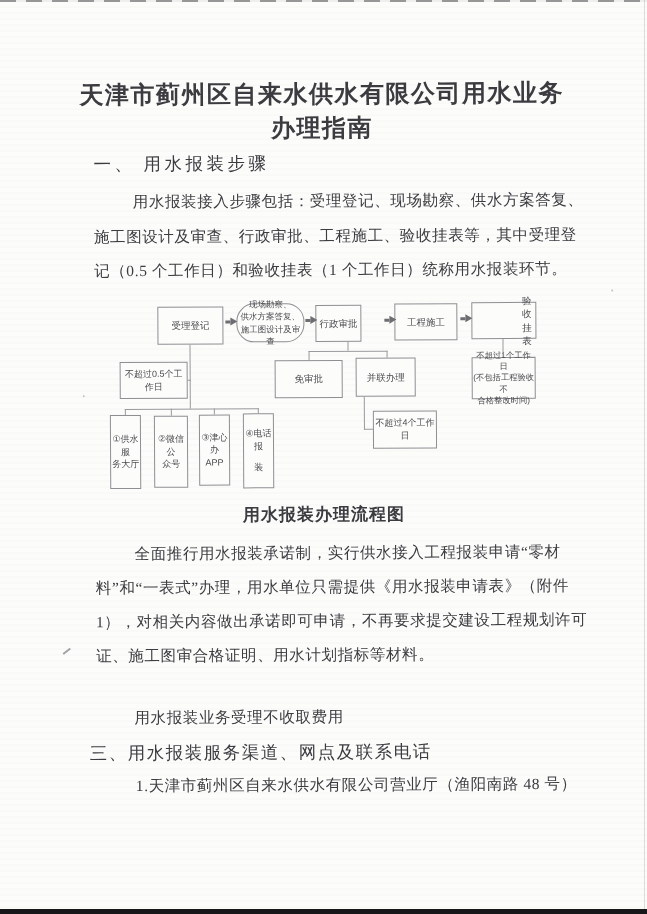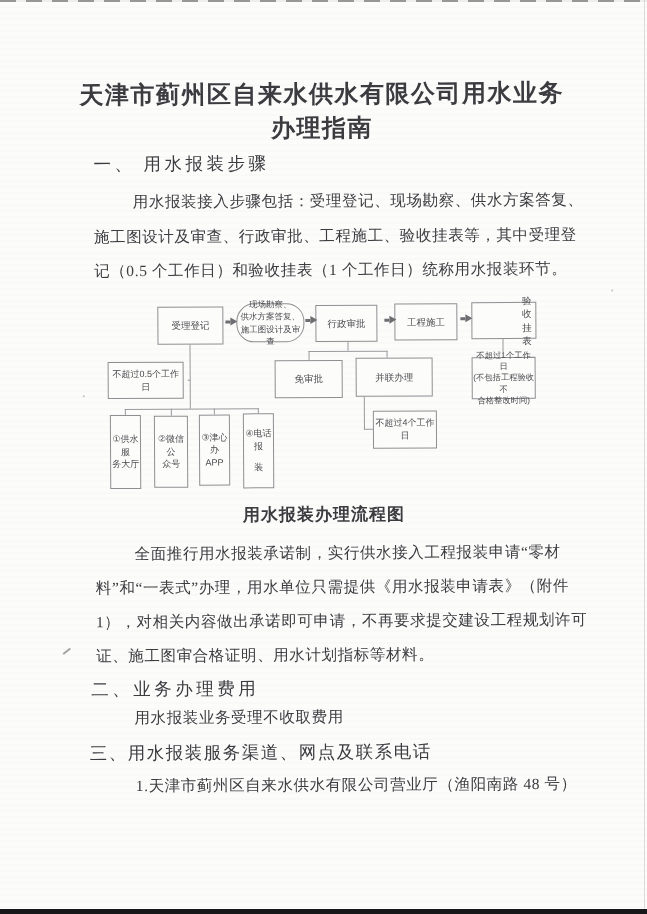--- a/index.html
+++ b/index.html
@@ -38,26 +38,26 @@
   
   .fc-node {
     position:absolute; box-sizing:border-box;
     border:1px solid #8f8f93; background:#fcfcfb;
     display:flex; flex-direction:column; align-items:center; justify-content:center;
     text-align:center; font-size:9.5px; line-height:1.4; color:#4a4a4f;
     font-family:"Liberation Sans","DejaVu Sans",sans-serif;
   }
   .n1 { left:158px; top:306px; width:66px; height:38px; }
   .n2 { left:237px; top:303px; width:68px; height:39px; font-size:8.5px; line-height:1.45;border-radius:18px; }
-  .n3 { left:316px; top:305px; width:62px; height:37px; }
+  .n3 { left:316px; top:305px; width:46px; height:37px; }
   .n4 { left:395px; top:304px; width:63px; height:37px; }
   .n5 { left:472px; top:303px; width:65px; height:37px;padding-left:46px; }
-  .d1 { left:108px; top:361px; width:76px; height:37px; font-size:9px;align-items:center; }
+  .d1 { left:120px; top:361px; width:68px; height:37px; font-size:9px;align-items:center; }
   .d2 { left:275px; top:360px; width:68px; height:38px; }
-  .d3 { left:356px; top:358px; width:77px; height:39px; }
+  .d3 { left:356px; top:358px; width:60px; height:39px; }
   .d4 { left:373px; top:411px; width:64px; height:38px; font-size:9px;text-align:center; }
   .d5 { left:472px; top:358px; width:64px; height:42px; font-size:8.3px; line-height:1.35; }
   .c1 { left:110px; top:414px; width:31px; height:74px; font-size:9px; }
   .c2 { left:154px; top:415px; width:34px; height:72px; font-size:9px; }
   .c3 { left:199px; top:414px; width:31px; height:71px; font-size:9px; }
   .c4 { left:243px; top:413px; width:31px; height:75px; font-size:9px;gap:9px; }
 
   .fc-line { position:absolute; background:#9a9a9e; }
 
   .fc-arrow { position:absolute; width:12px; height:8px; }
@@ -166,21 +166,20 @@
       <div class="fc-line" style="left:503px; top:340px; width:1px; height:18px;"></div>
     </div>
 
     <div class="t fc-caption">用水报装办理流程图</div>
 
     <div class="t body-line p2-1">全面推行用水报装承诺制，实行供水接入工程报装申请“零材</div>
     <div class="t body-line p2-2">料”和“一表式”办理，用水单位只需提供《用水报装申请表》（附件</div>
     <div class="t body-line p2-3">1），对相关内容做出承诺即可申请，不再要求提交建设工程规划许可</div>
     <div class="t body-line p2-4">证、施工图审合格证明、用水计划指标等材料。</div>
 
-    <div class="t heading h2">二、业务办理费用</div>
     <div class="t body-line p3-1">用水报装业务受理不收取费用</div>
 
     <div class="t heading h3">三、用水报装服务渠道、网点及联系电话</div>
     <div class="t body-line p4-1">1.天津市蓟州区自来水供水有限公司营业厅（渔阳南路 48 号）</div>
 
     <div class="stray-mark"></div>
     <div class="speck sp1"></div>
     <div class="speck sp2"></div>
     <div class="speck sp3"></div>
     <div class="speck sp4"></div>

